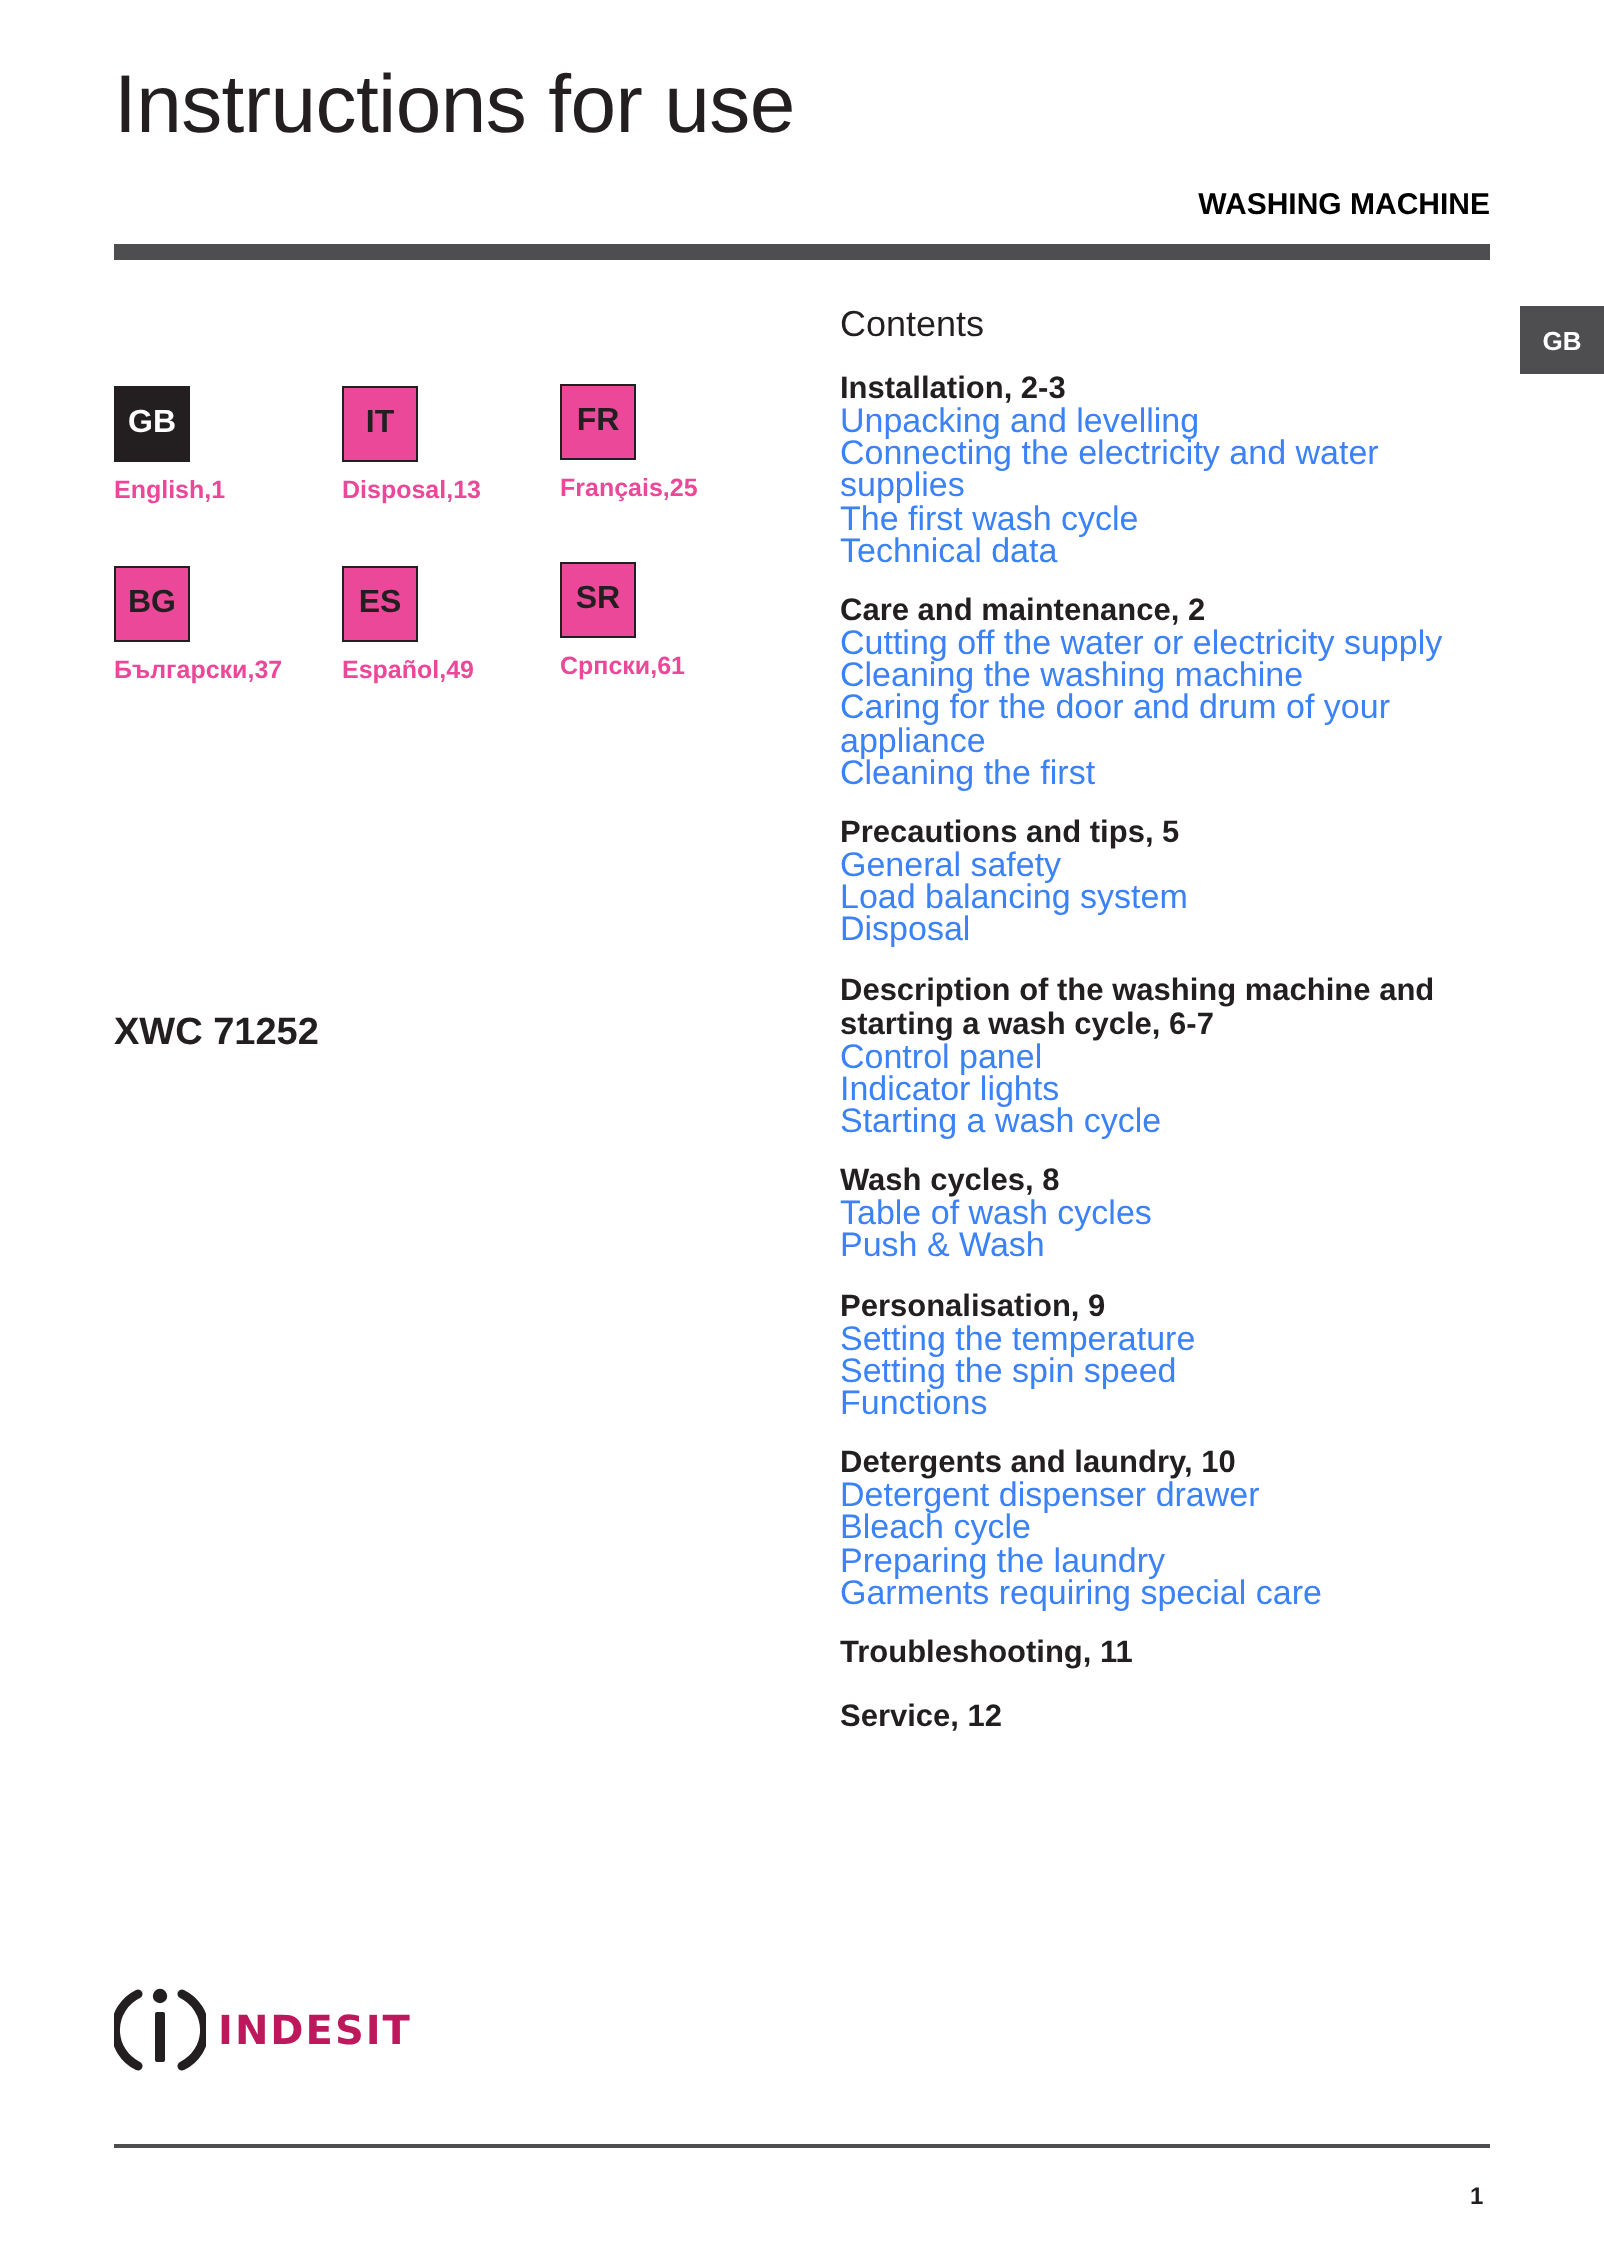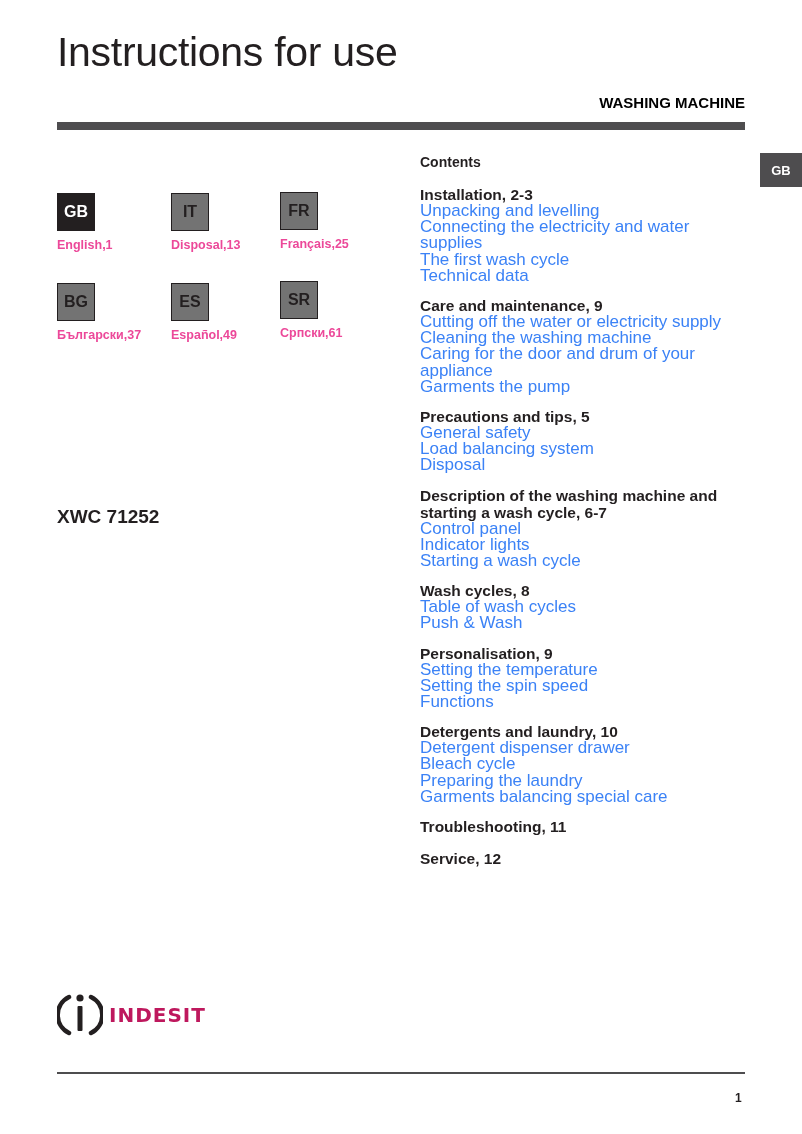--- a/index.html
+++ b/index.html
@@ -23,31 +23,31 @@
       position: absolute; left: 760px; top: 153px; width: 42px; height: 34px;
       background: #4e4d4f; color: #ffffff; font-size: 13px; font-weight: bold;
       display: flex; align-items: center; justify-content: center;
     }
 
     .lang-grid { position: absolute; left: 57px; top: 193px; }
     .lang { position: absolute; width: 110px; }
     .lang-box {
       width: 38px; height: 38px; border: 1px solid #231f20;
       display: flex; align-items: center; justify-content: center;
-      font-size: 16px; font-weight: bold; color: #231f20; background: #737373;
+      font-size: 16px; font-weight: bold; color: #231f20; background: #ec4899;
     }
     .lang-box.active { background: #231f20; color: #ffffff; }
     .lang-label { font-size: 12.5px; font-weight: bold; margin-top: 7px; white-space: nowrap; color: #ec4899; }
 
     .model {
       position: absolute; left: 57px; top: 506px; font-size: 19px; font-weight: bold; color: #231f20;
     }
 
     .contents { position: absolute; left: 420px; top: 151px; width: 330px; }
-    .contents-title { font-size: 14px; font-weight: bold; margin-bottom: 13px; line-height: 22px; }
+    .contents-title { font-size: 18px; font-weight: normal; margin-bottom: 13px; line-height: 22px; }
     .section { margin-bottom: 13px; }
     .section-title { font-size: 15.5px; font-weight: bold; line-height: 17px; }
     .section-item { font-size: 17px; line-height: 16.2px; color: #3b82f6; }
 
     .logo { position: absolute; left: 57px; top: 990px; height: 50px; display: flex; align-items: center; }
     .logo-word {
       font-size: 20px; font-weight: bold; letter-spacing: 1px; color: #be185d; margin-left: 6px;
       font-family: "DejaVu Sans", sans-serif;
     }
 
@@ -96,25 +96,25 @@
 
   <div class="section">
     <div class="section-title">Installation, 2-3</div>
     <div class="section-item">Unpacking and levelling</div>
     <div class="section-item">Connecting the electricity and water supplies</div>
     <div class="section-item">The first wash cycle</div>
     <div class="section-item">Technical data</div>
   </div>
 
   <div class="section">
-    <div class="section-title">Care and maintenance, 9</div>
+    <div class="section-title">Care and maintenance, 2</div>
     <div class="section-item">Cutting off the water or electricity supply</div>
     <div class="section-item">Cleaning the washing machine</div>
     <div class="section-item">Caring for the door and drum of your appliance</div>
-    <div class="section-item">Garments the pump</div>
+    <div class="section-item">Cleaning the first</div>
   </div>
 
   <div class="section">
     <div class="section-title">Precautions and tips, 5</div>
     <div class="section-item">General safety</div>
     <div class="section-item">Load balancing system</div>
     <div class="section-item">Disposal</div>
   </div>
 
   <div class="section">
@@ -135,21 +135,21 @@
     <div class="section-item">Setting the temperature</div>
     <div class="section-item">Setting the spin speed</div>
     <div class="section-item">Functions</div>
   </div>
 
   <div class="section">
     <div class="section-title">Detergents and laundry, 10</div>
     <div class="section-item">Detergent dispenser drawer</div>
     <div class="section-item">Bleach cycle</div>
     <div class="section-item">Preparing the laundry</div>
-    <div class="section-item">Garments balancing special care</div>
+    <div class="section-item">Garments requiring special care</div>
   </div>
 
   <div class="section" style="margin-bottom:15px;">
     <div class="section-title">Troubleshooting, 11</div>
   </div>
 
   <div class="section">
     <div class="section-title">Service, 12</div>
   </div>
 </div>

